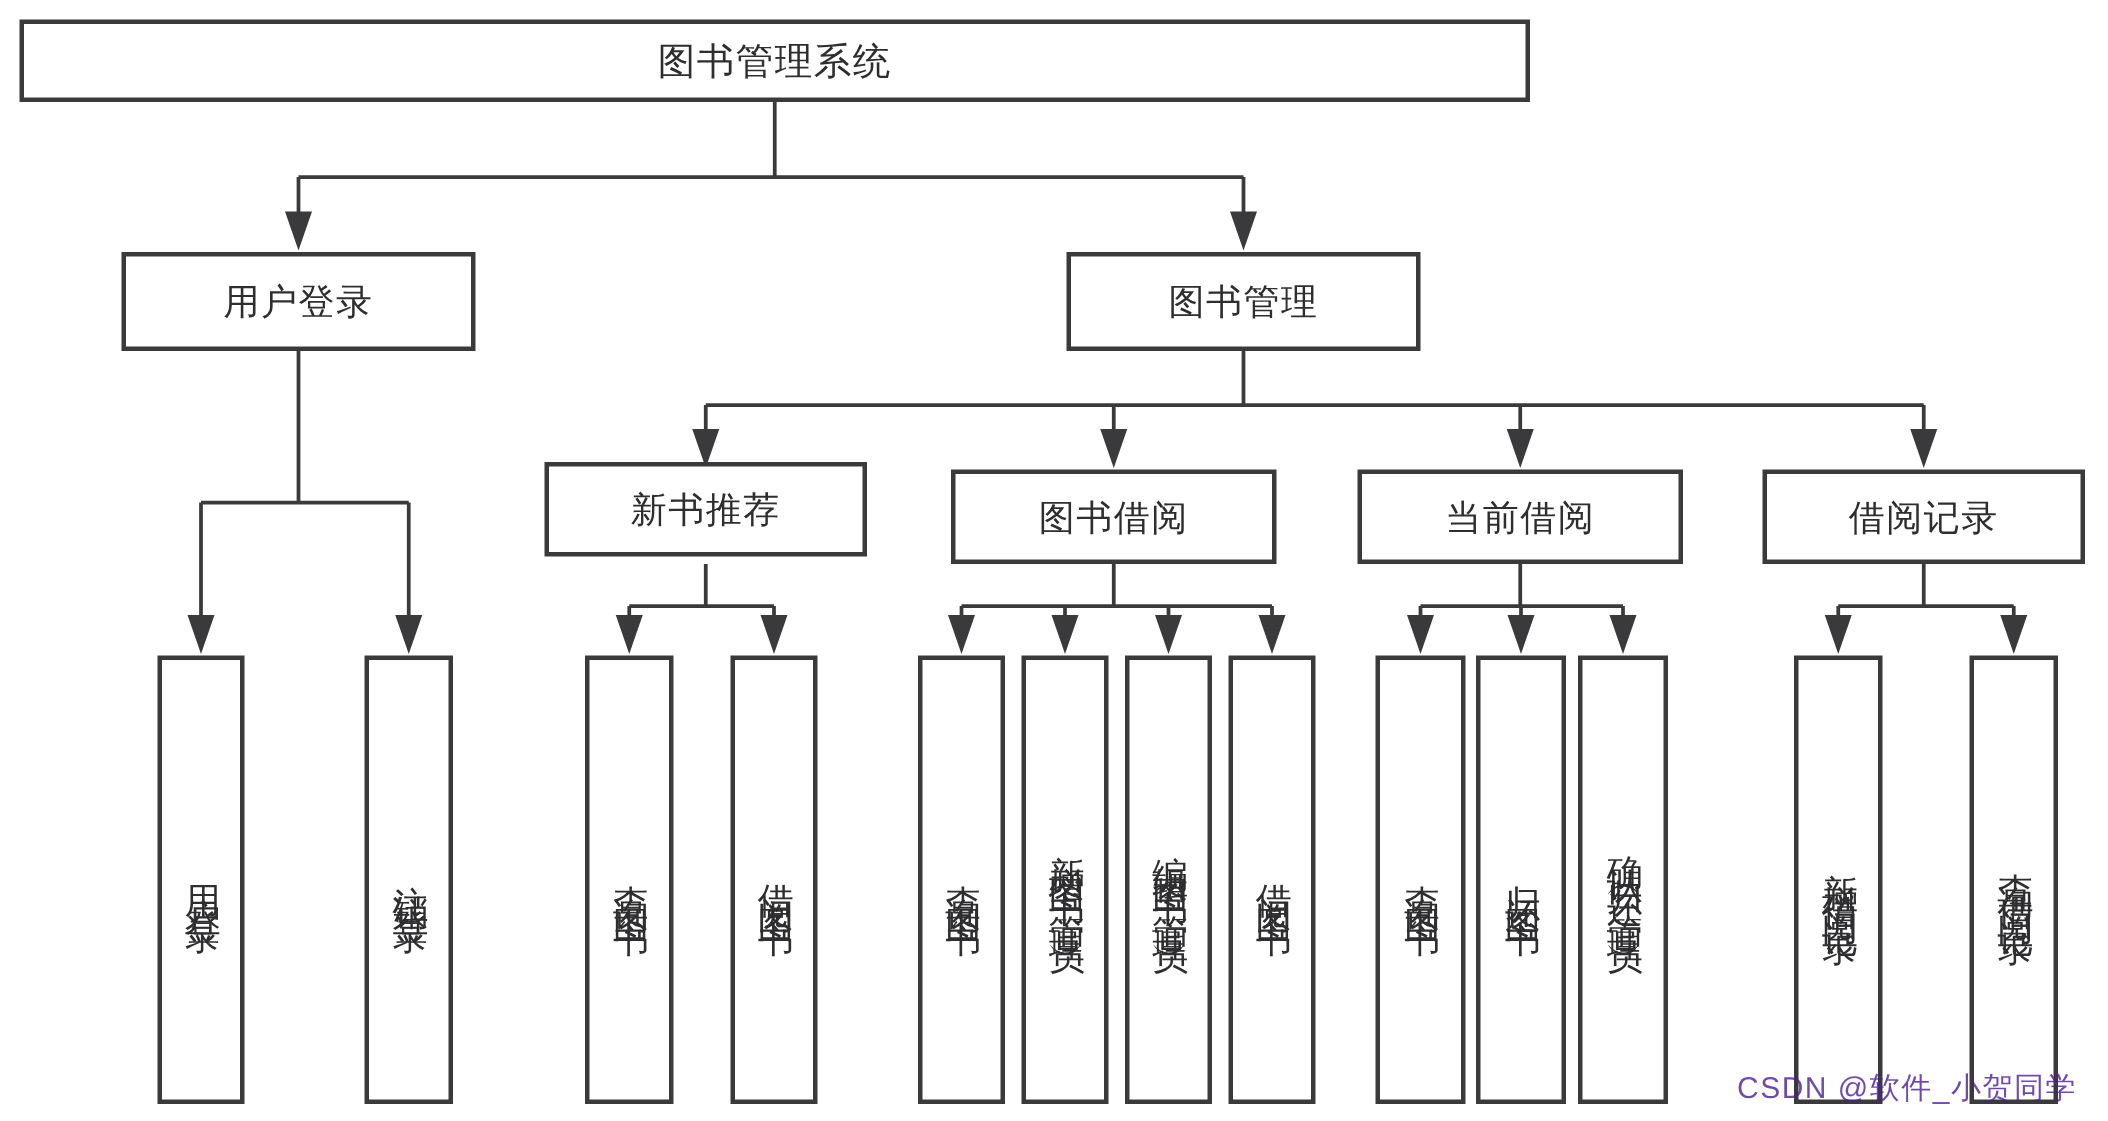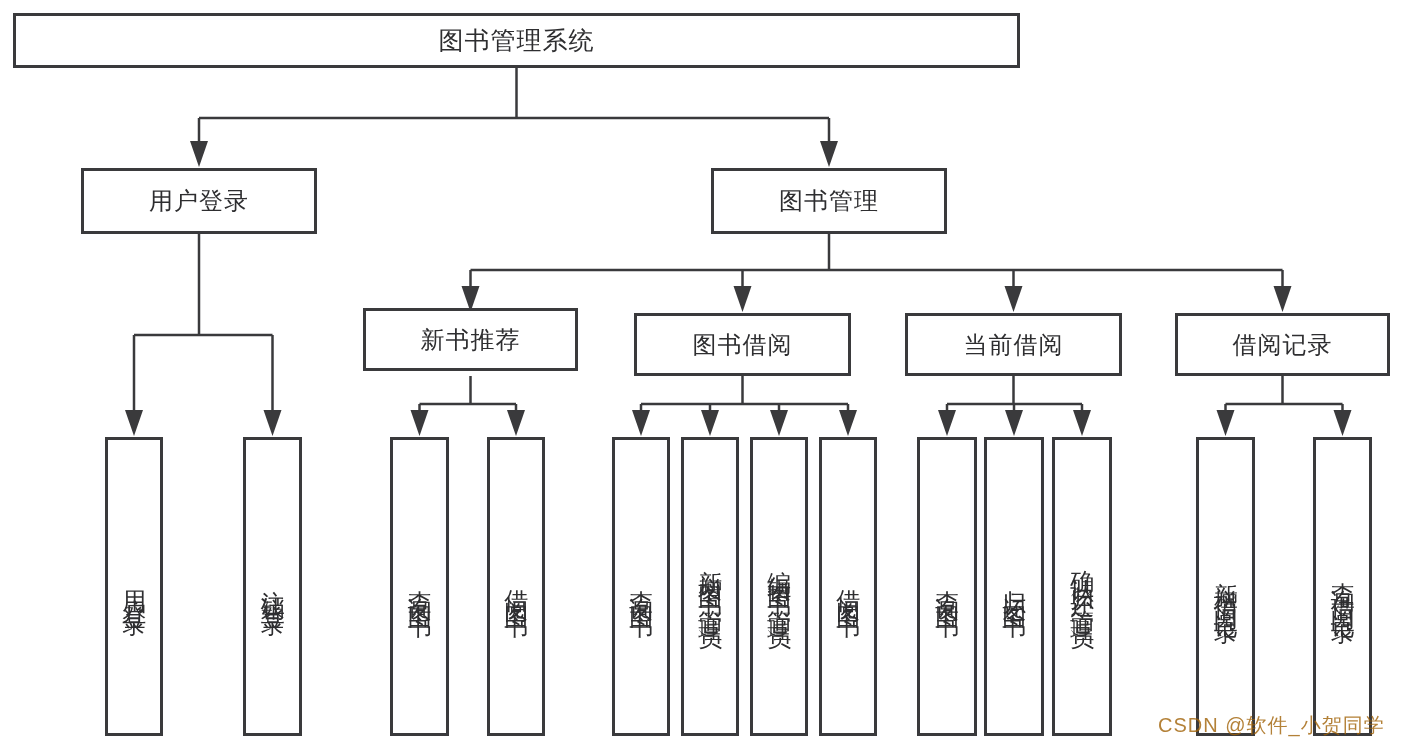--- a/index.html
+++ b/index.html
@@ -52,21 +52,21 @@
   #b-g4-1{left:917px;width:60px;}
   #b-g4-2{left:984px;width:60px;}
   #b-g4-3{left:1052px;width:60px;}
   #b-g5-1{left:1196px;width:59px;}
   #b-g5-2{left:1313px;width:59px;}
   .watermark{
     position:absolute;
     left:1158px;top:712px;
     font-size:20px;
     letter-spacing:1px;
-    color:#a16207;
+    color:#4c1d95;
     opacity:0.8;
     white-space:nowrap;
     z-index:5;
   }
 </style>
 </head>
 <body>
 
 <div class="canvas">
 

